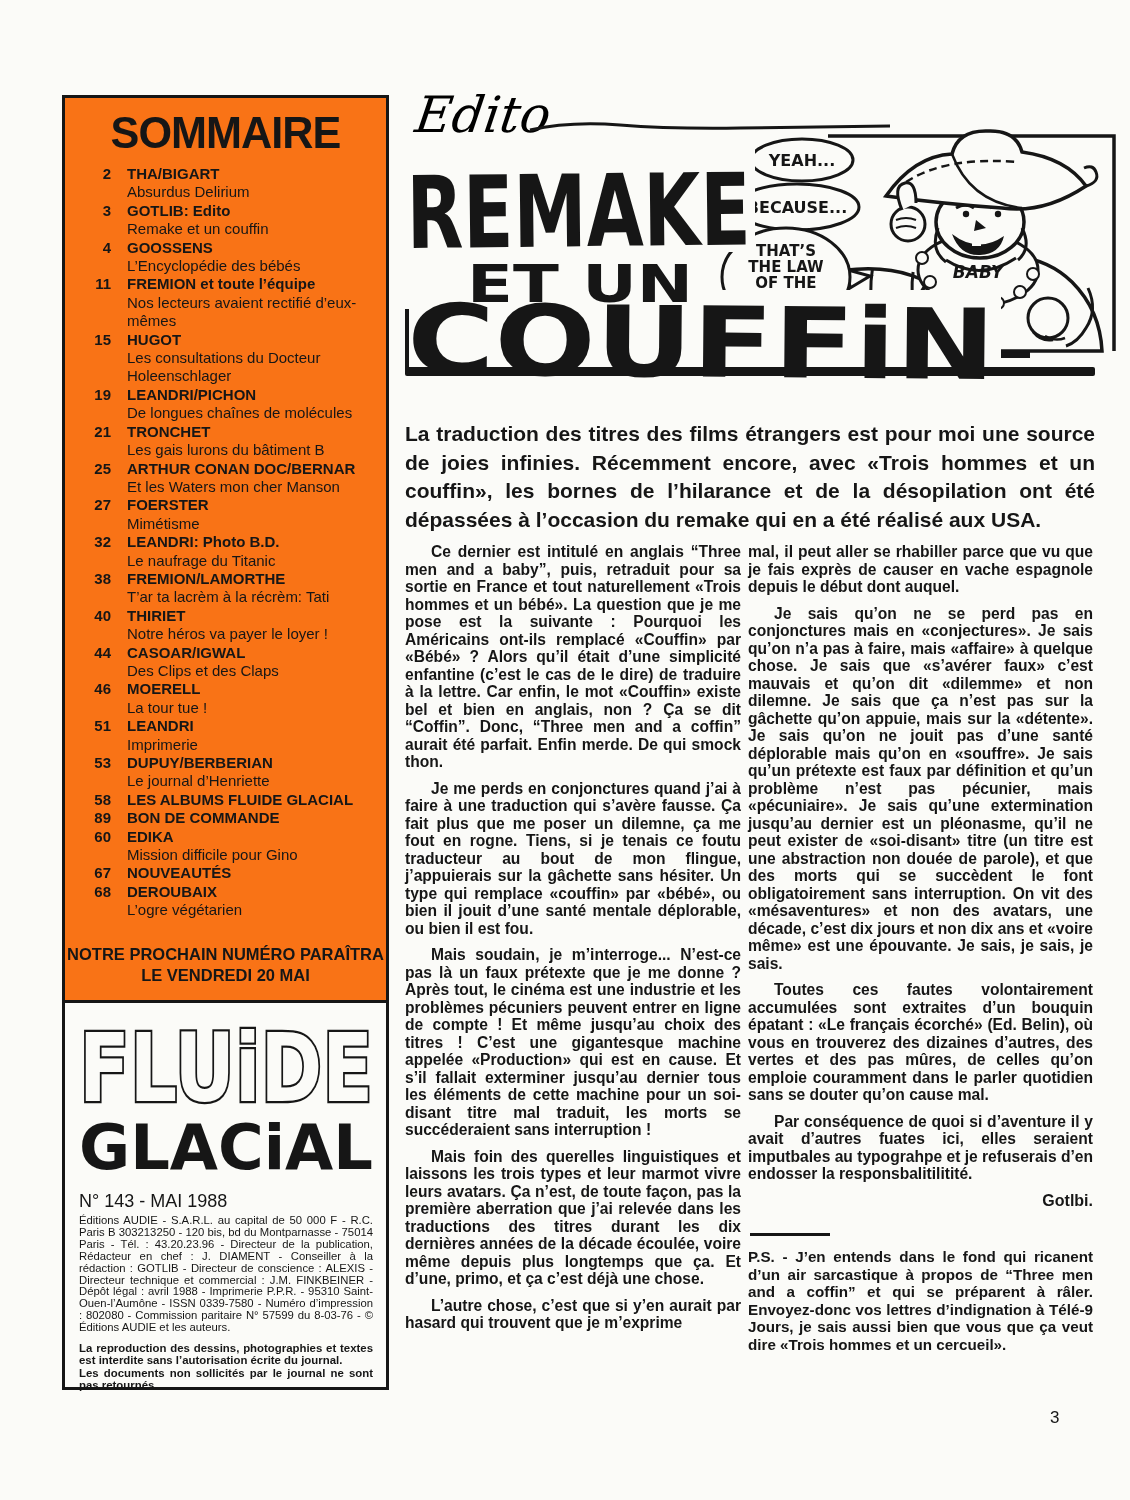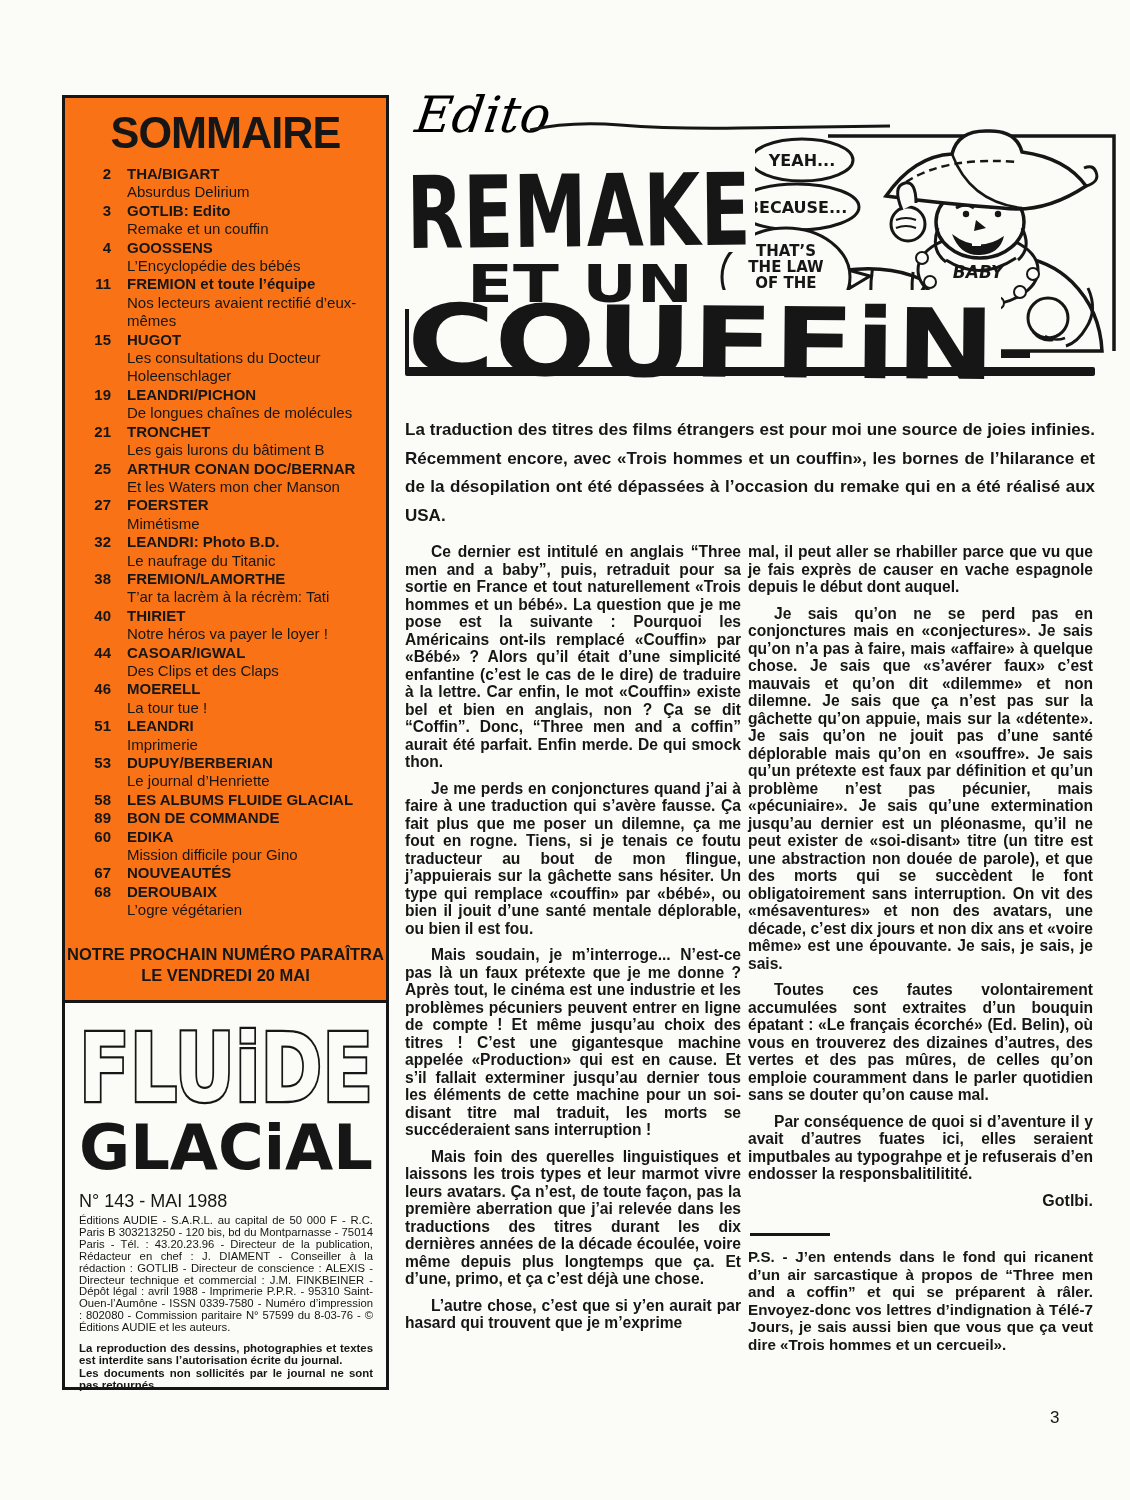--- a/index.html
+++ b/index.html
@@ -58,21 +58,21 @@
   .title-svg{left:405px;top:122px;width:690px;height:258px;}
   .header-rule{
     left:405px;top:367px;width:690px;height:9px;background:#161616;border-radius:2px;
   }
   .header-rule-tick{
     left:405px;top:309px;width:4px;height:60px;background:#161616;
   }
 
   .intro{
     left:405px;top:399px;width:690px;
-    font-weight:bold;font-size:17px;line-height:28.5px;text-align:justify;
+    font-weight:bold;font-size:21px;line-height:28.5px;text-align:justify;
   }
 
   .col{top:543px;text-align:justify;font-size:15.6px;line-height:17.5px;}
   .col-1{left:405px;width:336px;}
   .col-2{left:748px;width:345px;}
   .col p{margin:0 0 9px 0;text-indent:26px;font-weight:bold;}
   .col p.no-indent{text-indent:0;}
   .signature{text-align:right;font-weight:bold;font-size:16px;margin-top:4px;}
   .ps-divider{width:80px;height:3px;background:#161616;margin:24px 0 12px 2px;}
   .ps{
@@ -371,16 +371,16 @@
 
 <div class="abs col col-2">
   <p class="no-indent">mal, il peut aller se rhabiller parce que vu que je fais exprès de causer en vache espagnole depuis le début dont auquel.</p>
   <div>
       <p class="body-p">Je sais qu’on ne se perd pas en conjonctures mais en «conjectures». Je sais qu’on n’a pas à faire, mais «affaire» à quelque chose. Je sais que «s’avérer faux» c’est mauvais et qu’on dit «dilemme» et non dilemne. Je sais que ça n’est pas sur la gâchette qu’on appuie, mais sur la «détente». Je sais qu’on ne jouit pas d’une santé déplorable mais qu’on en «souffre». Je sais qu’un prétexte est faux par définition et qu’un problème n’est pas pécunier, mais «pécuniaire». Je sais qu’une extermination jusqu’au dernier est un pléonasme, qu’il ne peut exister de «soi-disant» titre (un titre est une abstraction non douée de parole), et que des morts qui se succèdent le font obligatoirement sans interruption. On vit des «mésaventures» et non des avatars, une décade, c’est dix jours et non dix ans et «voire même» est une épouvante. Je sais, je sais, je sais.</p>
       <p class="body-p">Toutes ces fautes volontairement accumulées sont extraites d’un bouquin épatant : «Le français écorché» (Ed. Belin), où vous en trouverez des dizaines d’autres, des vertes et des pas mûres, de celles qu’on emploie couramment dans le parler quotidien sans se douter qu’on cause mal.</p>
       <p class="body-p">Par conséquence de quoi si d’aventure il y avait d’autres fuates ici, elles seraient imputbales au typograhpe et je refuserais d’en endosser la responsbalitilitité.</p>
     </div>
   <p class="signature no-indent">Gotlbi.</p>
   <div class="ps-divider"></div>
-  <p class="ps no-indent">P.S. - J’en entends dans le fond qui ricanent d’un air sarcastique à propos de “Three men and a coffin” et qui se préparent à râler. Envoyez-donc vos lettres d’indignation à Télé-7 Jours, je sais aussi bien que vous que ça veut dire «Trois hommes et un cercueil».</p>
+  <p class="ps no-indent">P.S. - J’en entends dans le fond qui ricanent d’un air sarcastique à propos de “Three men and a coffin” et qui se préparent à râler. Envoyez-donc vos lettres d’indignation à Télé-9 Jours, je sais aussi bien que vous que ça veut dire «Trois hommes et un cercueil».</p>
 </div>
 
 <div class="abs page-number">3</div>
 
 </body></html>

